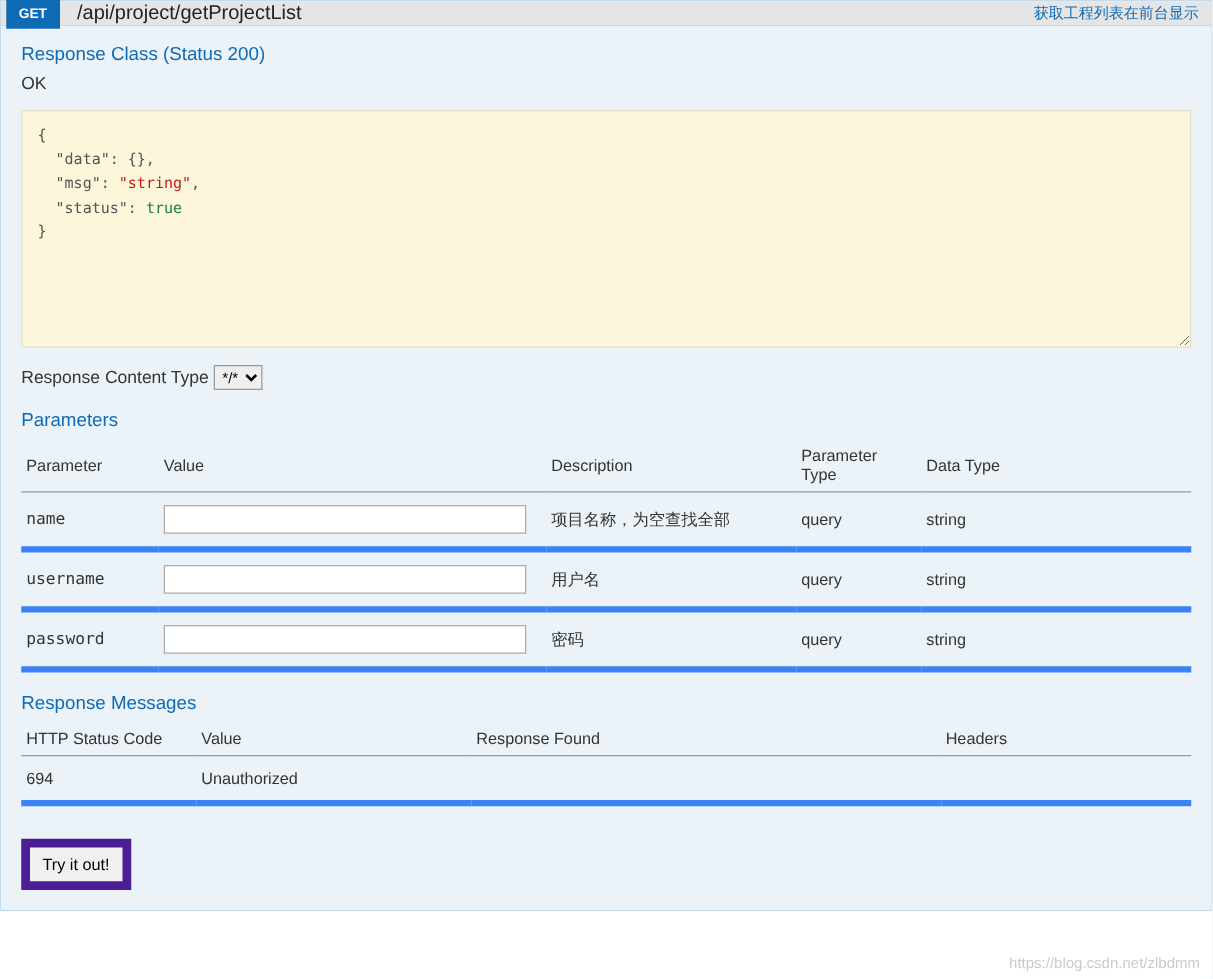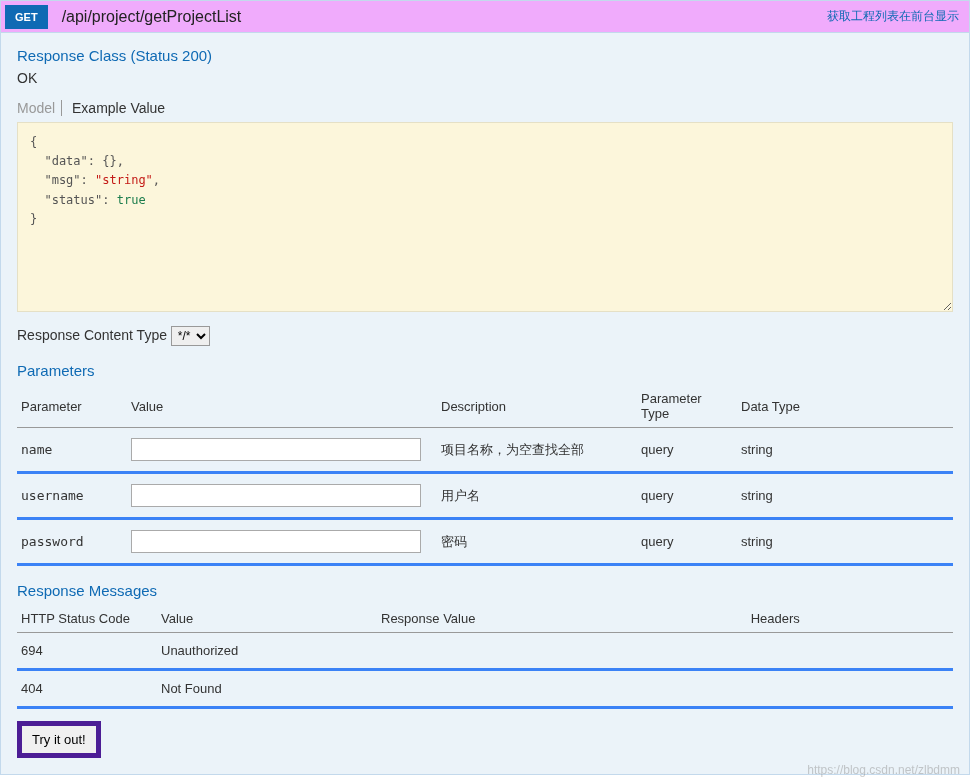--- a/index.html
+++ b/index.html
@@ -1,41 +1,41 @@
 <!DOCTYPE html>
 <html><head>
 <meta charset="utf-8">
 <style>
 * { box-sizing: border-box; margin: 0; padding: 0; }
 body { font-family: "Microsoft YaHei", "Helvetica Neue", Arial, sans-serif; font-size: 14px; color: #333; background: #fff; width: 970px; }
 .outer { border: 1px solid #c3d9ec; }
-.header { display: flex; align-items: center; background: #f0abfc; border-bottom: 1px solid #c3d9ec; height: 32px; }
+.header { display: flex; align-items: center; background: #e5e5e5; border-bottom: 1px solid #c3d9ec; height: 20px; }
 .method-badge { background: #0f6ab4; color: #fff; font-size: 11px; font-weight: bold; padding: 4px 10px; margin: 4px 6px 4px 4px; height: 24px; display: flex; align-items: center; }
 .path { flex: 1; font-size: 16px; color: #222; padding-left: 8px; }
 .desc-link { color: #0f6ab4; font-size: 12px; padding-right: 10px; text-decoration: none; cursor: pointer; }
 .content { background: #ebf3f9; padding: 14px 16px 16px; }
 .section-title { color: #0f6ab4; font-size: 15px; font-weight: normal; margin-bottom: 6px; }
 .status-ok { margin-bottom: 14px; }
 .tabs { margin-bottom: 6px; }
 .tab { display: inline-block; font-size: 14px; padding-right: 6px; cursor: pointer; }
 .tab-inactive { color: #999; border-right: 1px solid #999; margin-right: 6px; }
 .tab-active { color: #333; }
 .example-box { background: #fcf6db; border: 1px solid #e5e0c6; padding: 10px 12px; font-family: Consolas, Monaco, monospace; font-size: 12px; line-height: 1.6; min-height: 190px; position: relative; resize: both; overflow: auto; white-space: pre; color: #555; }
 .json-key { color: #555; }
 .json-str { color: #c41a16; }
 .json-bool { color: #1c7d4d; }
 .json-brace { color: #555; }
 .content-type-row { margin: 14px 0 16px; font-size: 14px; }
 .content-type-row select { font-size: 12px; border: 1px solid #999; background: #efefef; padding: 1px 2px; }
 .param-table, .resp-table { width: 100%; border-collapse: collapse; margin-top: 4px; }
 .param-table th, .resp-table th { text-align: left; font-weight: normal; color: #333; font-size: 13px; padding: 6px 4px; border-bottom: 1px solid #999; }
-.param-table td, .resp-table td { padding: 10px 4px; border-bottom: 3px solid #3b82f6; font-size: 13px; vertical-align: middle; }
+.param-table td, .resp-table td { padding: 10px 4px; border-bottom: 5px solid #3b82f6; font-size: 13px; vertical-align: middle; }
 .param-table input[type=text] { width: 290px; border: 1px solid #aaa; padding: 3px 4px; font-size: 13px; background: #fff; }
 .param-name { font-family: Consolas, Monaco, monospace; font-size: 12px; }
-.try-btn { margin-top: 12px; background: #f0f0f0; border: 5px solid #4c1d95; padding: 6px 10px; font-size: 13px; cursor: pointer; }
+.try-btn { margin-top: 26px; background: #f0f0f0; border: 7px solid #4c1d95; padding: 6px 10px; font-size: 13px; cursor: pointer; }
 .col-param { width: 110px; }
 .col-value { width: 310px; }
 .col-desc { width: 200px; }
 .col-ptype { width: 100px; }
 .col-dtype { width: auto; }
 .resp-col1 { width: 140px; }
 .resp-col2 { width: 220px; }
 .watermark { position: fixed; bottom: 6px; right: 10px; color: rgba(150,150,150,0.5); font-size: 12px; pointer-events: none; }
 </style>
 </head>
@@ -46,24 +46,20 @@
     <div class="method-badge">GET</div>
     <div class="path">/api/project/getProjectList</div>
     <a class="desc-link">获取工程列表在前台显示</a>
   </div>
 
   <div class="content">
 
     <div class="section-title">Response Class (Status 200)</div>
     <div class="status-ok">OK</div>
 
-    <div class="tabs">
-      <span class="tab tab-inactive">Model</span>
-      <span class="tab tab-active">Example Value</span>
-    </div>
 
     <div class="example-box"><span class="json-brace">{</span>
 <span class="json-key">  "data": {},</span>
 <span class="json-key">  "msg": </span><span class="json-str">"string"</span><span>,</span>
 <span class="json-key">  "status": </span><span class="json-bool">true</span>
 <span class="json-brace">}</span></div>
 
     <div class="content-type-row">
       <span>Response Content Type</span>
       <select>
@@ -106,34 +102,28 @@
           </tr>
         </tbody>
     </table>
 
     <div class="section-title" style="margin-top:16px">Response Messages</div>
     <table class="resp-table">
       <thead>
         <tr>
           <th class="resp-col1">HTTP Status Code</th>
           <th class="resp-col2">Value</th>
-          <th>Response Value</th>
+          <th>Response Found</th>
           <th style="">Headers</th>
         </tr>
       </thead>
       <tbody id="resp-body">
           <tr>
             <td>694</td>
             <td>Unauthorized</td>
-            <td></td>
-            <td></td>
-          </tr>
-          <tr>
-            <td>404</td>
-            <td>Not Found</td>
             <td></td>
             <td></td>
           </tr>
         </tbody>
     </table>
 
     <button class="try-btn">Try it out!</button>
 
   </div>
 </div>

